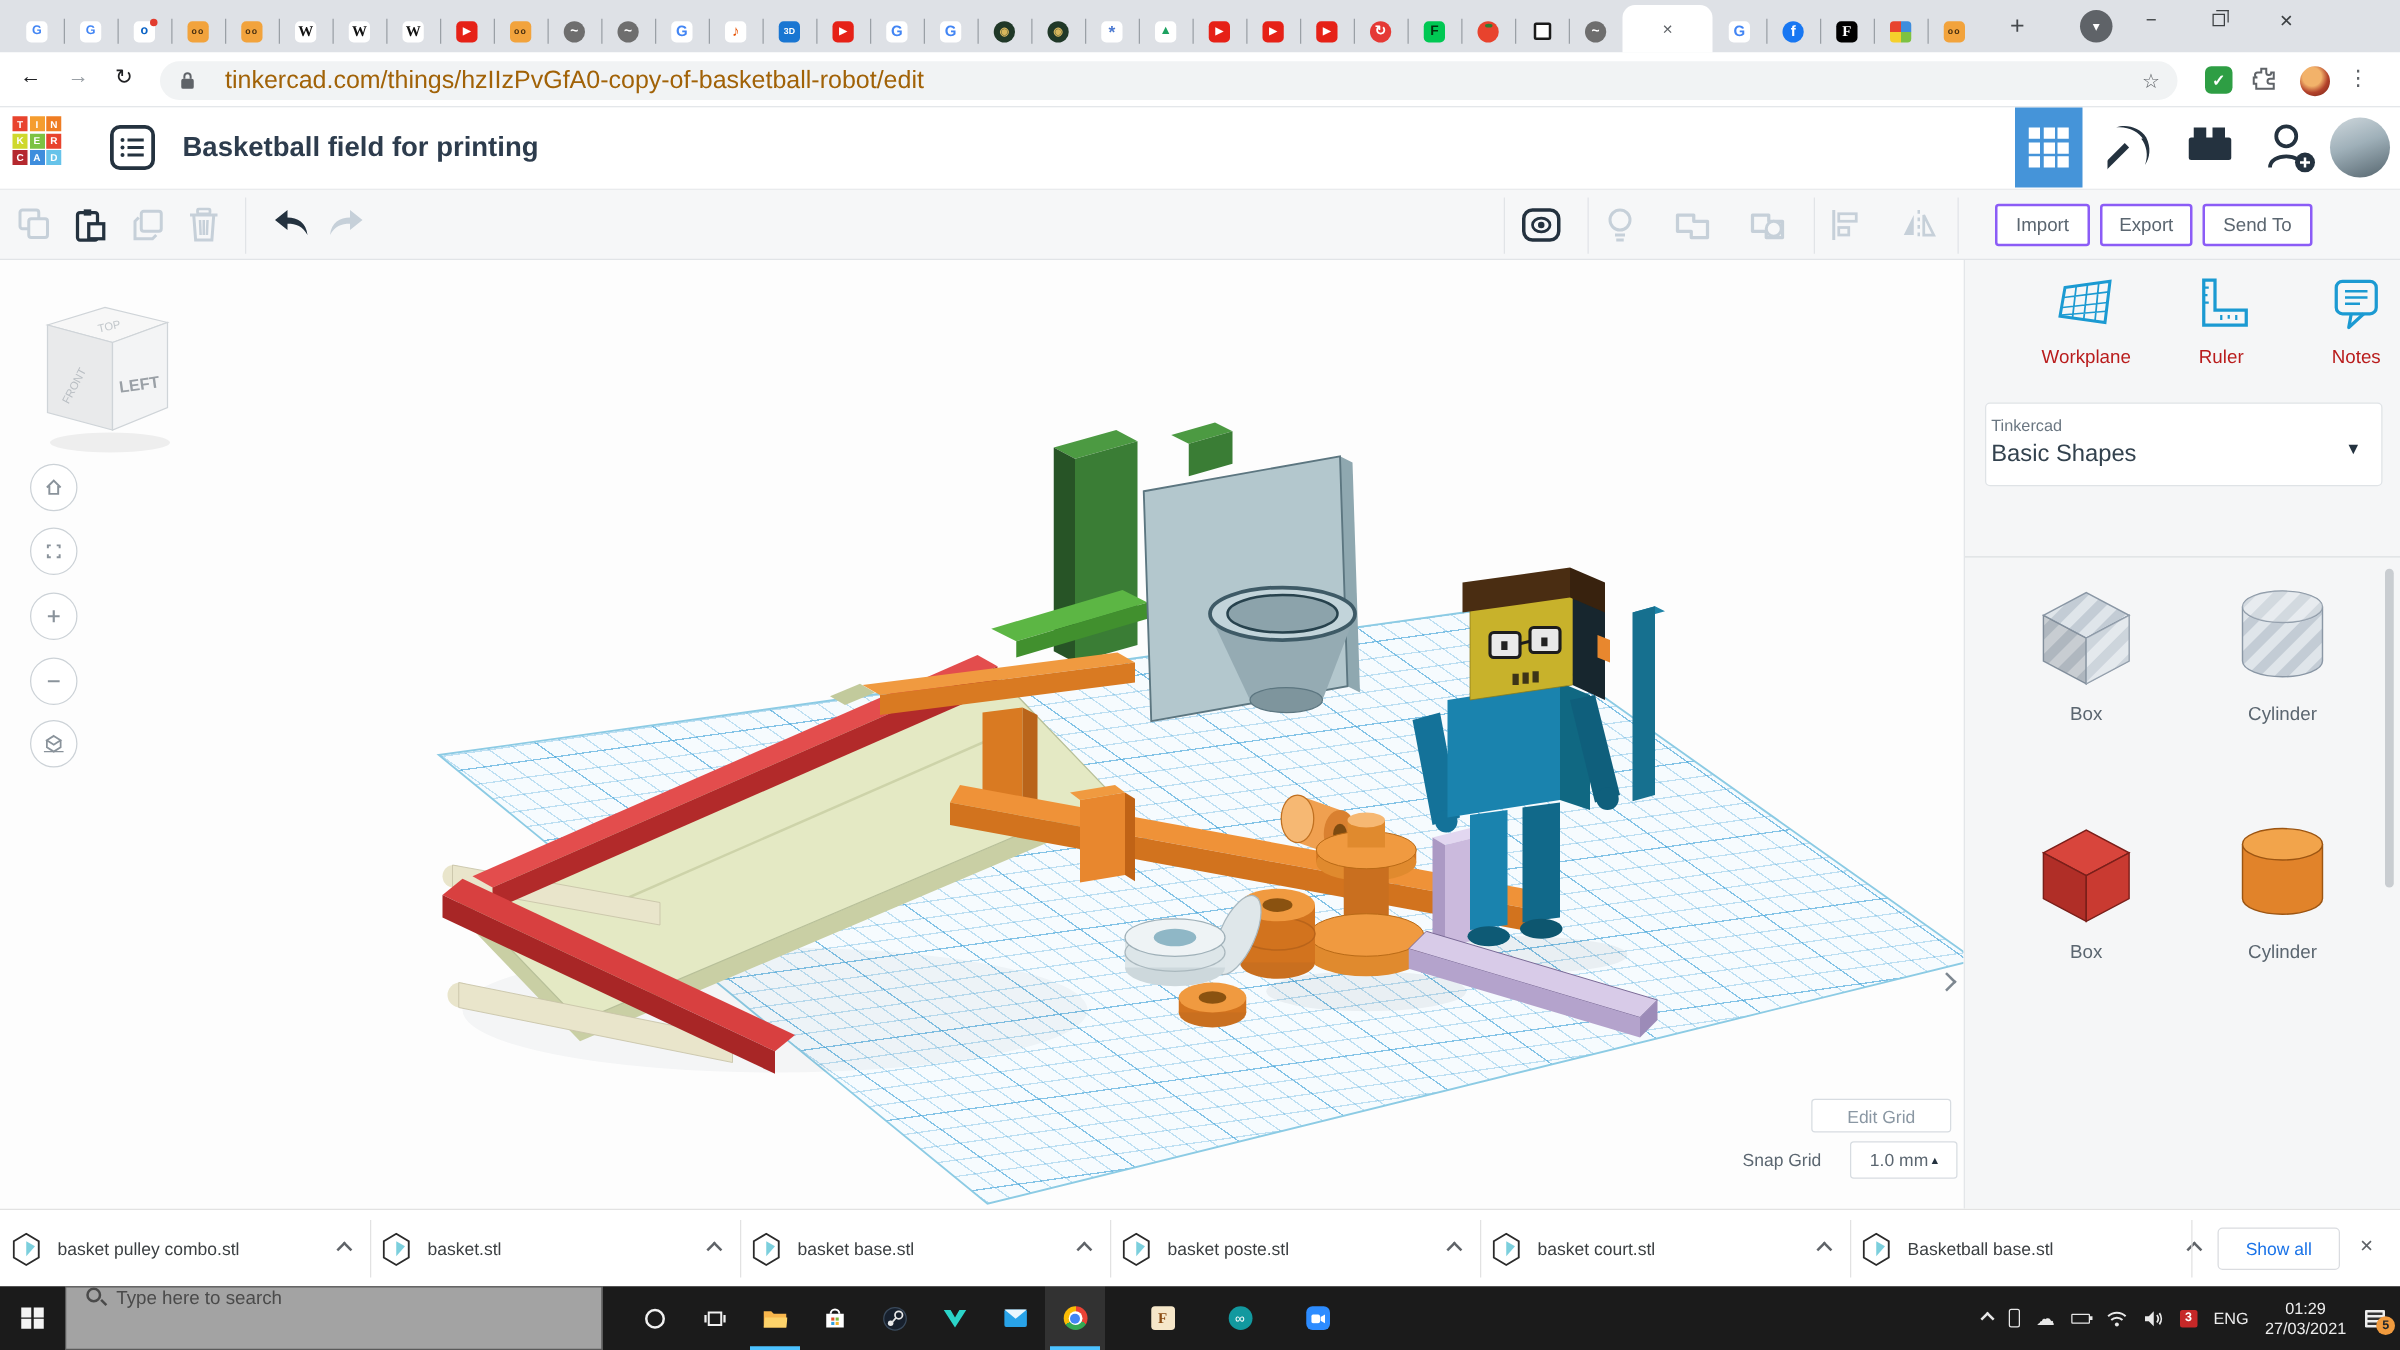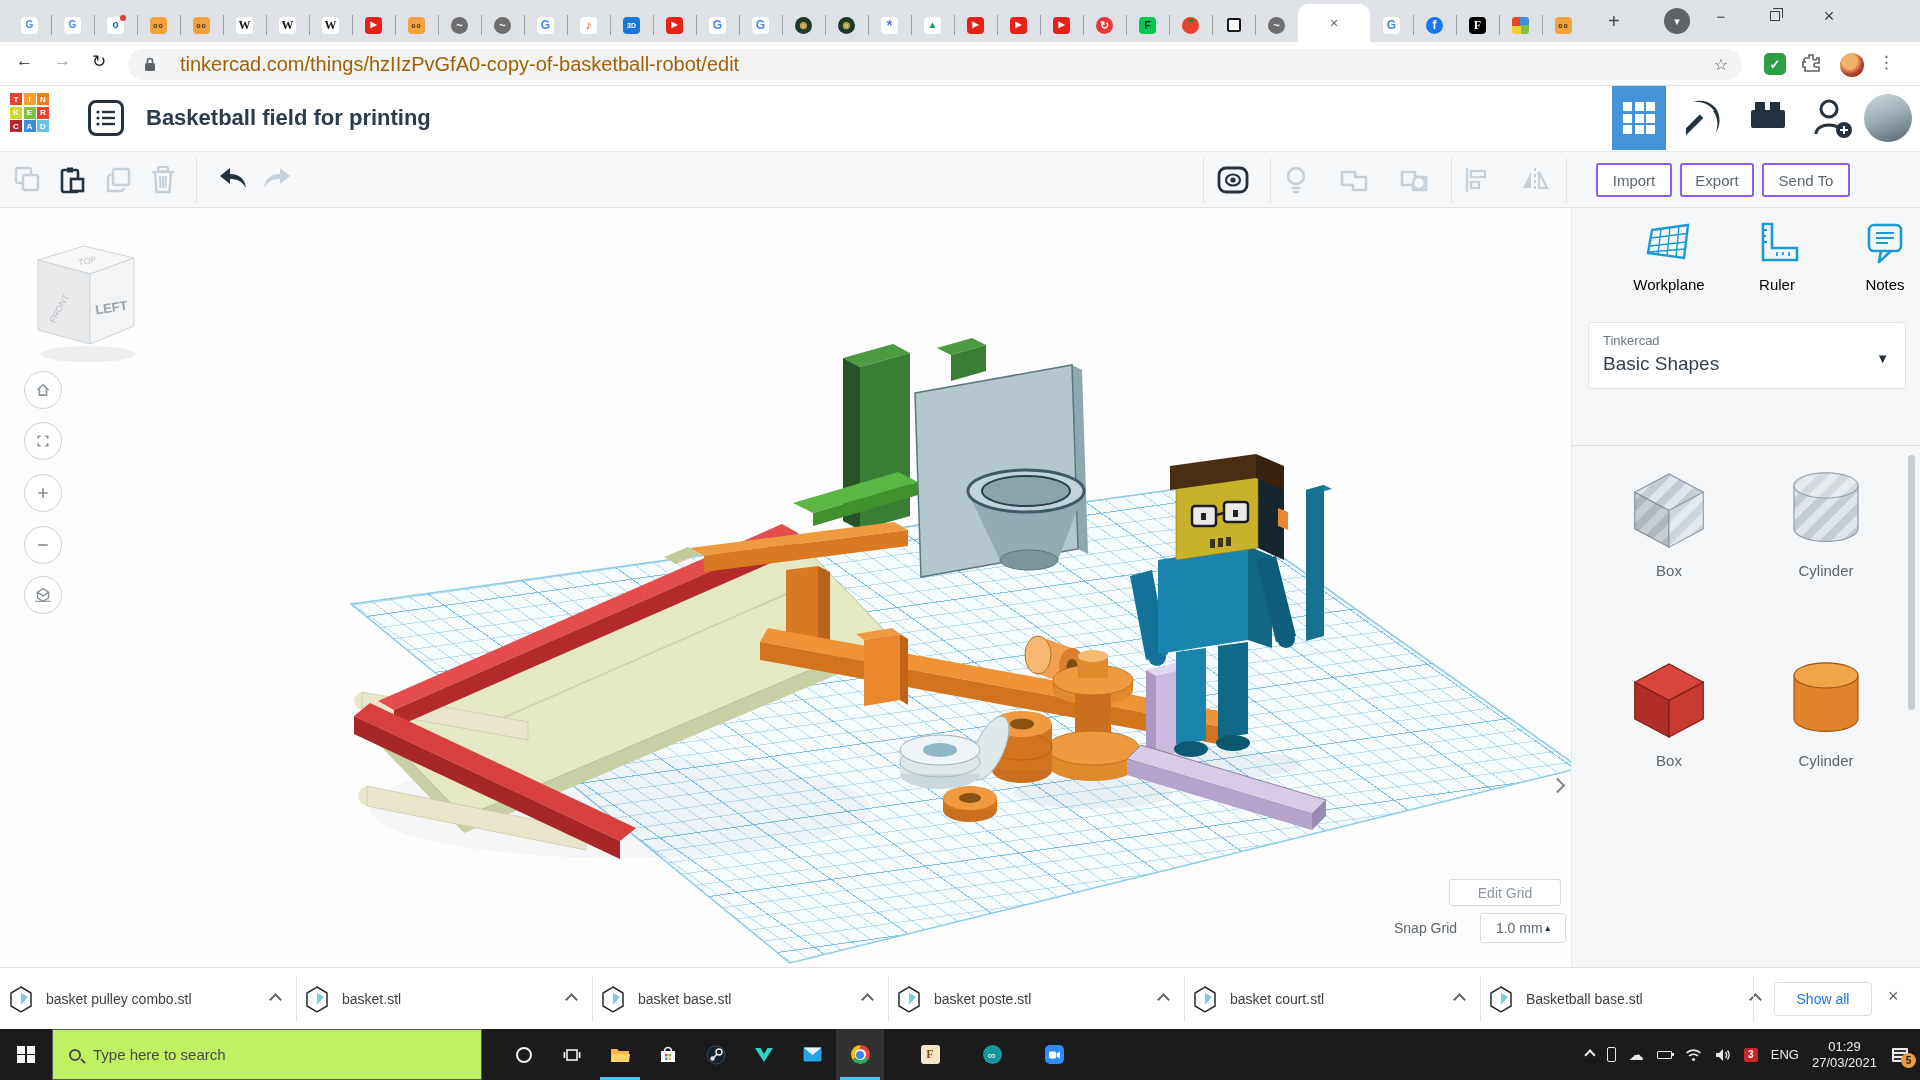--- a/index.html
+++ b/index.html
@@ -100,23 +100,23 @@
   #editgrid-btn { position:absolute; left:1449px; top:671px; width:112px; height:27px; background:#fff; border:1px solid #d7dce1;
                   border-radius:3px; display:flex; align-items:center; justify-content:center; font-size:14px; color:#8a97a3; }
   #snapgrid-label { position:absolute; left:1394px; top:712px; font-size:14px; color:#5b6670; }
   #snapgrid-select { position:absolute; left:1480px; top:705px; width:86px; height:30px; background:#fff; border:1px solid #d7dce1;
                      border-radius:3px; display:flex; align-items:center; justify-content:center; gap:3px; font-size:14px; color:#5b6670; }
   #snapgrid-select b { font-size:9px; color:#24323f; }
 
   
   #panel { position:absolute; left:1571px; top:208px; width:349px; height:759px; background:#f5f6f7; border-left:1px solid #e3e6e9; }
   .ptool { position:absolute; top:14px; width:90px; text-align:center; }
-  .ptool .plabel { display:block; margin-top:8px; font-size:15px; color:#000000; }
+  .ptool .plabel { display:block; margin-top:8px; font-size:15px; color:#b91c1c; }
   #library-card { position:absolute; left:16px; top:114px; width:318px; height:67px; background:#fff; border:1px solid #dfe3e6;
-                  border-radius:4px; padding:10px 14px; }
+                  border-radius:4px; padding:10px 4px; }
   #library-brand { font-size:13px; color:#6b7782; }
   #library-value { font-size:19px; color:#33424e; margin-top:5px; }
   #library-caret { position:absolute; right:16px; top:28px; font-size:13px; color:#24323f; }
   #panel-divider { position:absolute; left:0; top:237px; width:349px; height:1px; background:#dcdfe2; }
   .shapecell { position:absolute; width:130px; text-align:center; }
   .shapecell .slabel { display:block; margin-top:4px; font-size:15px; color:#5b6670; }
   #panel-scroll { position:absolute; right:5px; top:247px; width:7px; height:255px; background:#c9cdd1; border-radius:4px; }
 
   
   #dlbar { position:absolute; left:0; top:967px; width:1920px; height:62px; background:#fff; border-top:1px solid #e2e2e2; }
@@ -126,21 +126,21 @@
   .chev-up { width:9px; height:9px; border-top:2px solid #5f6368; border-right:2px solid #5f6368; transform:rotate(-45deg); }
   #showall-btn { position:absolute; left:1774px; top:14px; width:98px; height:34px; border:1px solid #dadce0; border-radius:4px;
                  display:flex; align-items:center; justify-content:center; font-size:14px; color:#1a73e8; background:#fff; }
   #dl-close { position:absolute; left:1888px; top:18px; font-size:18px; color:#5f6368; }
 
   
   #taskbar { position:absolute; left:0; top:1029px; width:1920px; height:51px; background:#1b1b1b; display:flex; align-items:center; }
   #start-btn { width:52px; height:51px; display:flex; align-items:center; justify-content:center; }
   #start-btn div { display:grid; grid-template-columns:8px 8px; grid-auto-rows:8px; gap:1.5px; }
   #start-btn i { background:#f3f3f3; }
-  #tb-search { width:430px; height:51px; background:#bef264; border:1px solid #5a5a5a; display:flex; align-items:center; }
+  #tb-search { width:430px; height:51px; background:#a3a3a3; border:1px solid #5a5a5a; display:flex; align-items:flex-start; }
   #tb-search .mag { position:relative; width:12px; height:12px; border:2px solid #4a4a4a; border-radius:50%; margin-left:16px; }
   #tb-search .mag::after { content:""; position:absolute; left:9px; top:9px; width:6px; height:2px; background:#4a4a4a; transform:rotate(45deg); }
   #tb-search span { margin-left:12px; font-size:15px; color:#4a4a4a; }
   .tbicon { width:48px; height:51px; display:flex; align-items:center; justify-content:center; position:relative; }
   .tbicon.open::after { content:""; position:absolute; left:4px; bottom:0; width:40px; height:3px; background:#4cc2ff; }
   .tbicon.activeapp { background:rgba(255,255,255,.10); }
   .chromeball { width:19px; height:19px; border-radius:50%; background:conic-gradient(#ea4335 0 33%, #34a853 0 66%, #fbbc05 0); position:relative; }
   .chromeball::before { content:""; position:absolute; inset:4px; background:#fff; border-radius:50%; }
   .chromeball::after { content:""; position:absolute; inset:5.5px; background:#4285f4; border-radius:50%; }
   .fusionsq { width:19px; height:19px; background:#f6e7c9; border-radius:3px; color:#8a4b12; font-weight:bold; font-size:12px;

